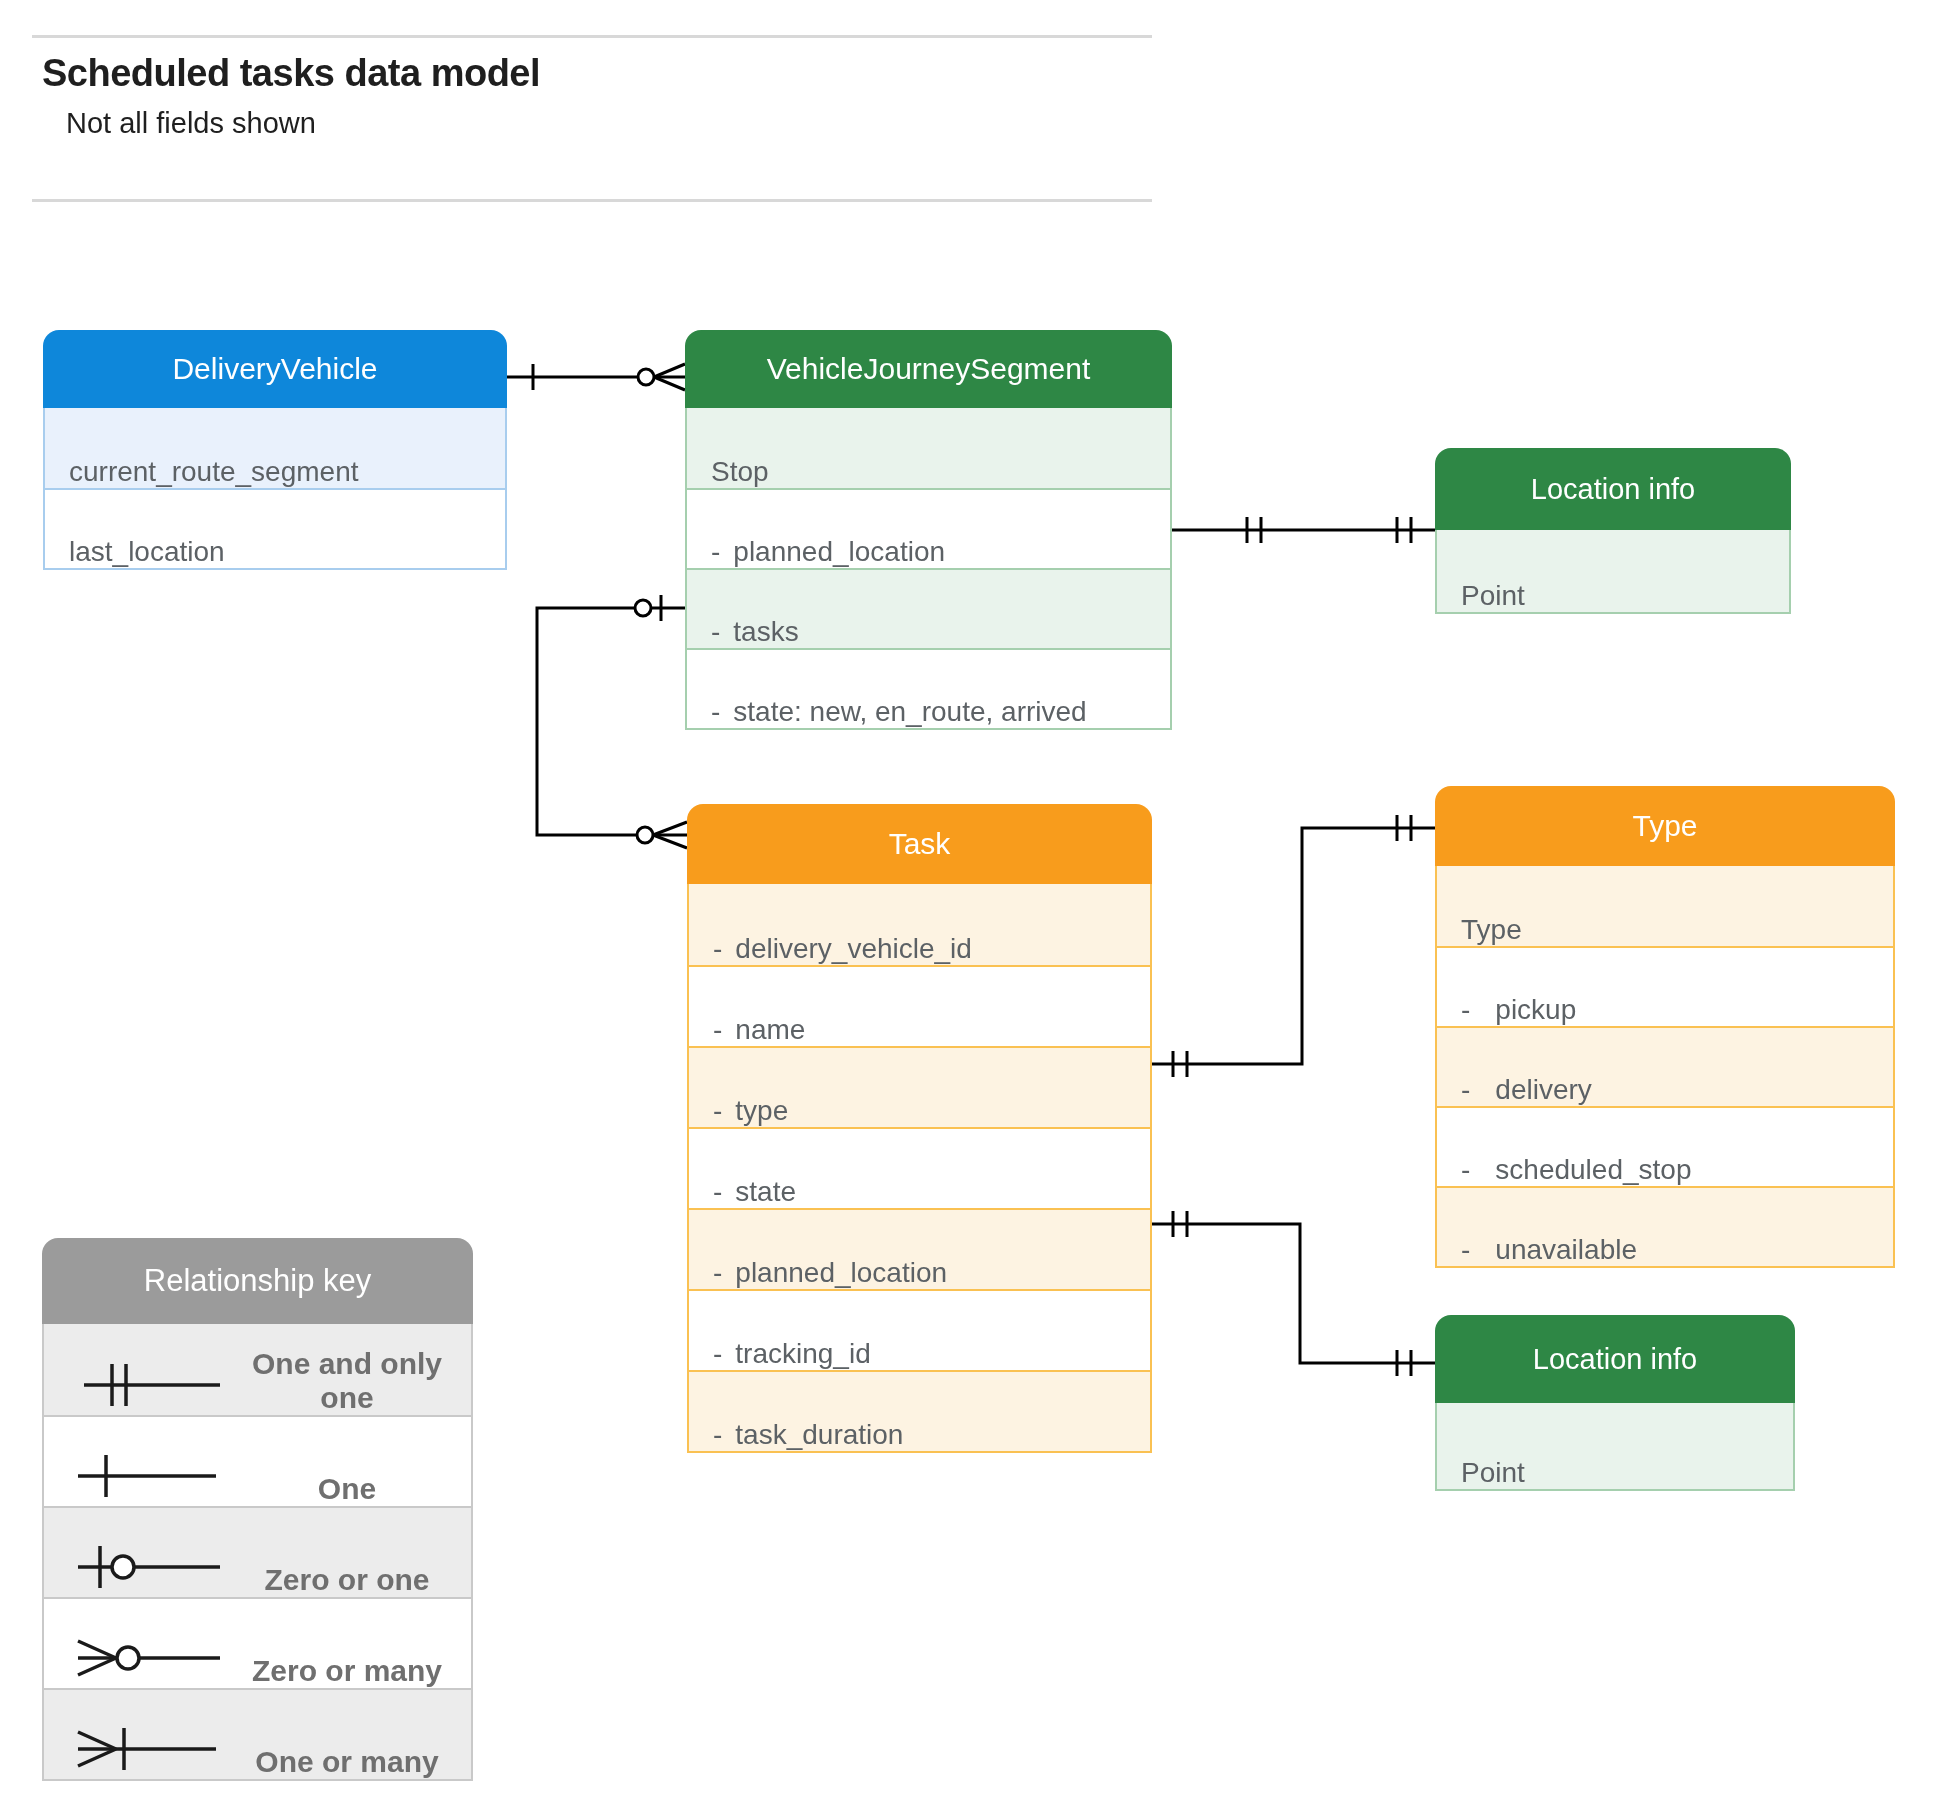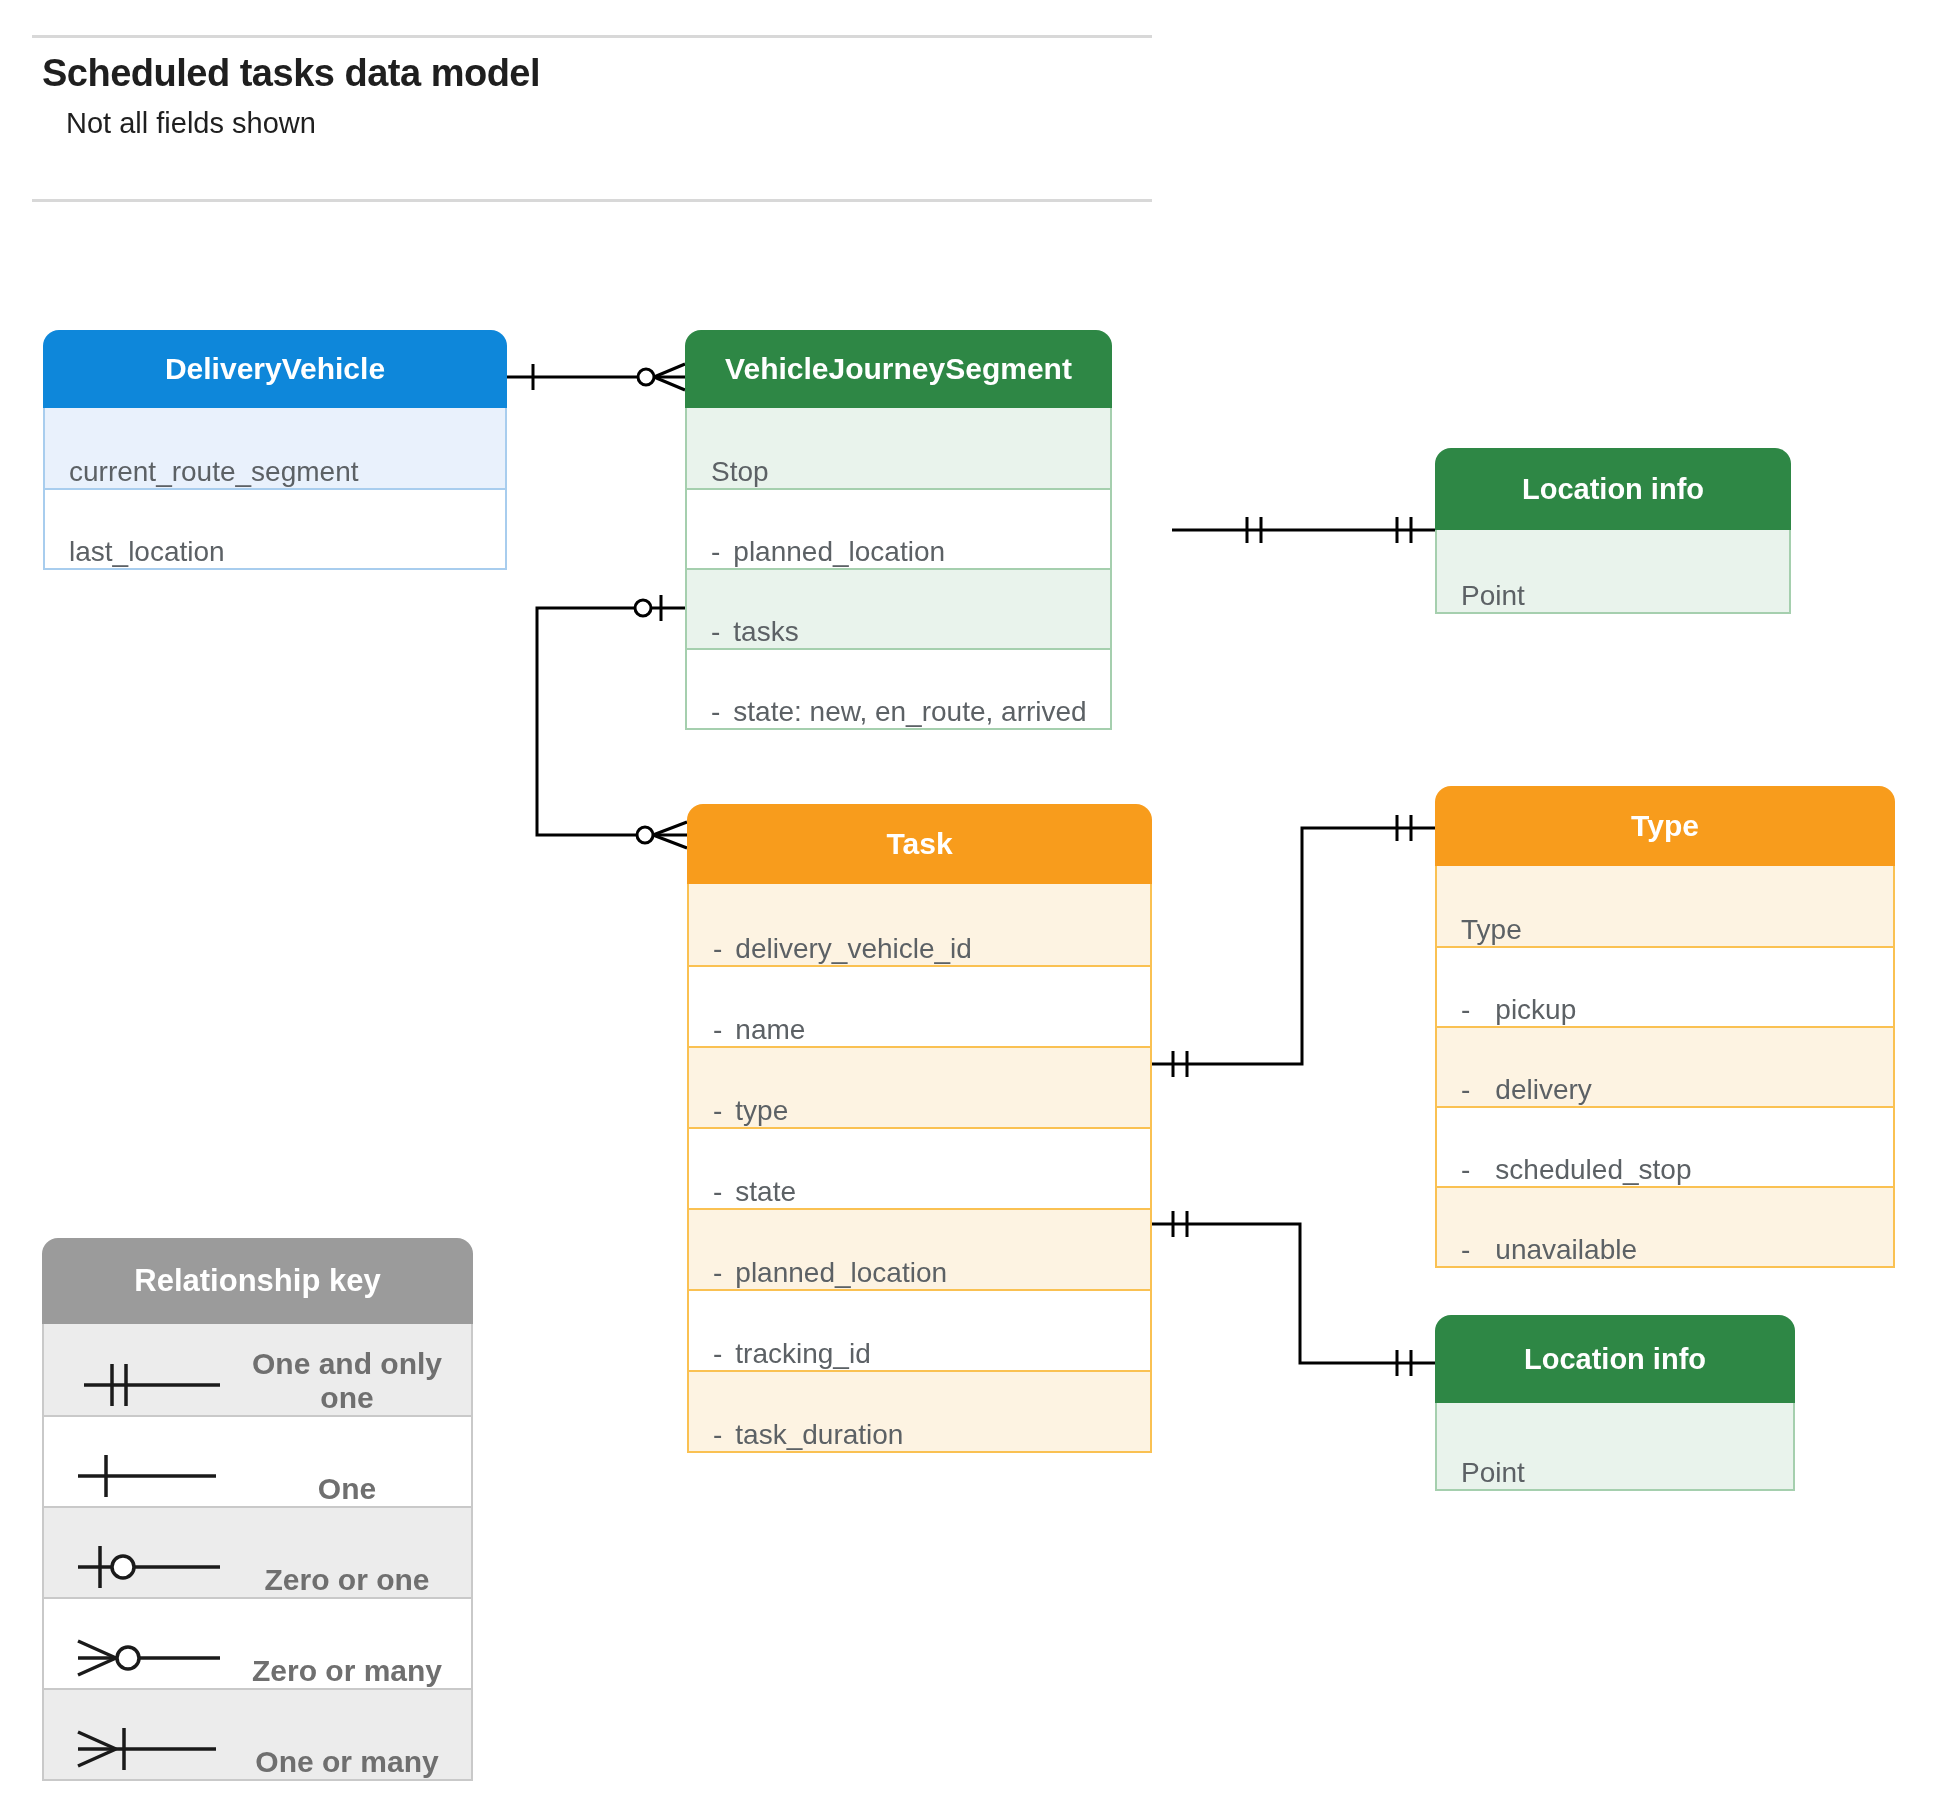--- a/index.html
+++ b/index.html
@@ -9,21 +9,21 @@
   }
   .hr { position:absolute; height:3px; background:#d8d8d8; }
   .title-block { position:absolute; left:42px; top:52px; color:#1f1f1f; }
   .page-title { font-size:38px; font-weight:700; letter-spacing:-0.5px; }
   .page-subtitle { font-size:29px; margin-top:12px;margin-left:24px; }
 
   .entity { position:absolute; z-index:2; }
   .entity .hdr {
     height:var(--hh); border-radius:16px 16px 0 0;
     display:flex; align-items:center; justify-content:center;
-    color:#ffffff; font-weight:700; font-size:30px;
+    color:#ffffff; font-weight:400; font-size:30px;
   }
   .entity .rows { border:2px solid var(--bc); border-top:none; background:#ffffff; }
   .entity .row {
     height:var(--rh); display:flex; align-items:flex-end;
     padding-left:24px; box-sizing:border-box;
     font-size:28px; color:#5c6165; background:#ffffff;
   }
   .entity .row + .row { border-top:2px solid var(--bc); }
   .dash { margin-right:13px; }
 
@@ -102,21 +102,21 @@
     <div class="rows">
       <div class="row tint">
         <span>current_route_segment</span>
       </div>
       <div class="row">
         <span>last_location</span>
       </div>
     </div>
   </div>
 
-  <div class="entity e-green" style="left:685px; top:330px; width:427px; --hh:78px; --rh:80px;">
+  <div class="entity e-green" style="left:685px; top:330px; width:487px; --hh:78px; --rh:80px;">
     <div class="hdr">VehicleJourneySegment</div>
     <div class="rows">
       <div class="row tint">
         <span>Stop</span>
       </div>
       <div class="row">
         <span class="dash">-</span>
         <span>planned_location</span>
       </div>
       <div class="row tint">

